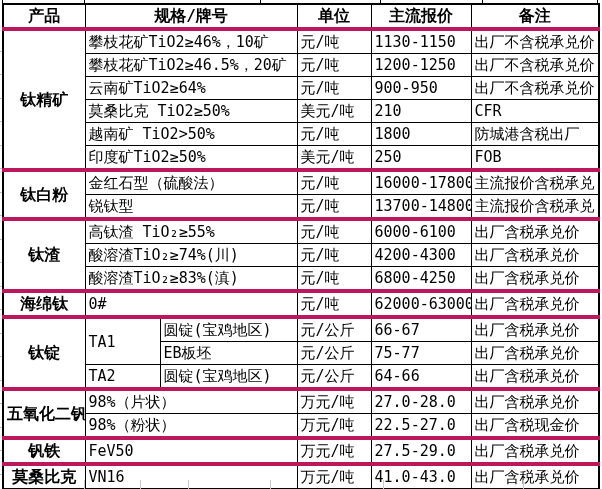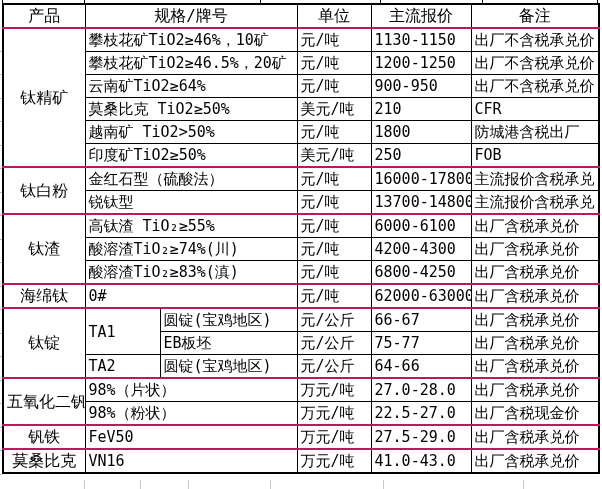--- a/index.html
+++ b/index.html
@@ -31,31 +31,31 @@
     font-size:15px;
     line-height:22px;
     white-space:nowrap;
     overflow:hidden;
     text-align:left;
     font-weight:normal;
     vertical-align:middle;
   }
   .price th{
     text-align:center;
-    font-weight:normal;
+    font-weight:bold;
     font-size:16px;
     margin-top:28px;
   }
   .price td.prod{
     text-align:center;
-    font-weight:normal;
+    font-weight:bold;
     font-size:16px;
     padding:0 3px;
   }
-  tr.grp > td{border-top:2px solid #be185d;}
+  tr.grp > td{border-top:4px solid #be185d;}
   
   .tick-top{
     position:absolute;top:0;width:1px;height:3px;background:#000;
   }
   
   .tick-bottom{
     position:absolute;bottom:0;width:1px;height:9px;background:#c9c9c9;
   }
   
   .left-margin-ticks{

